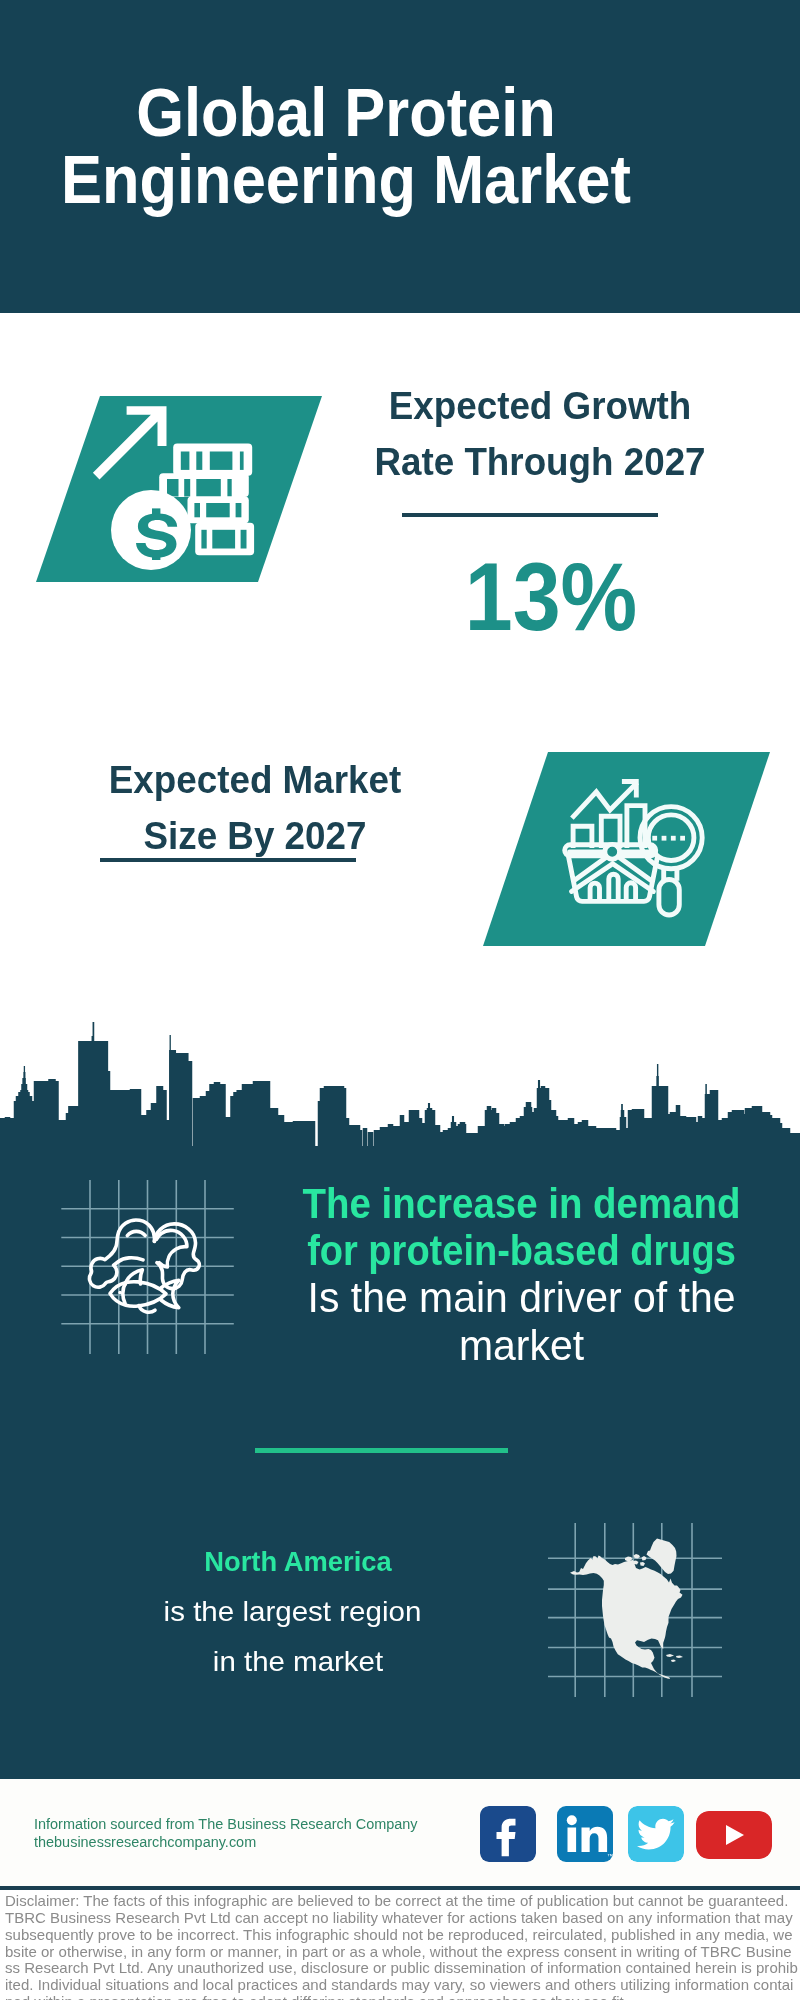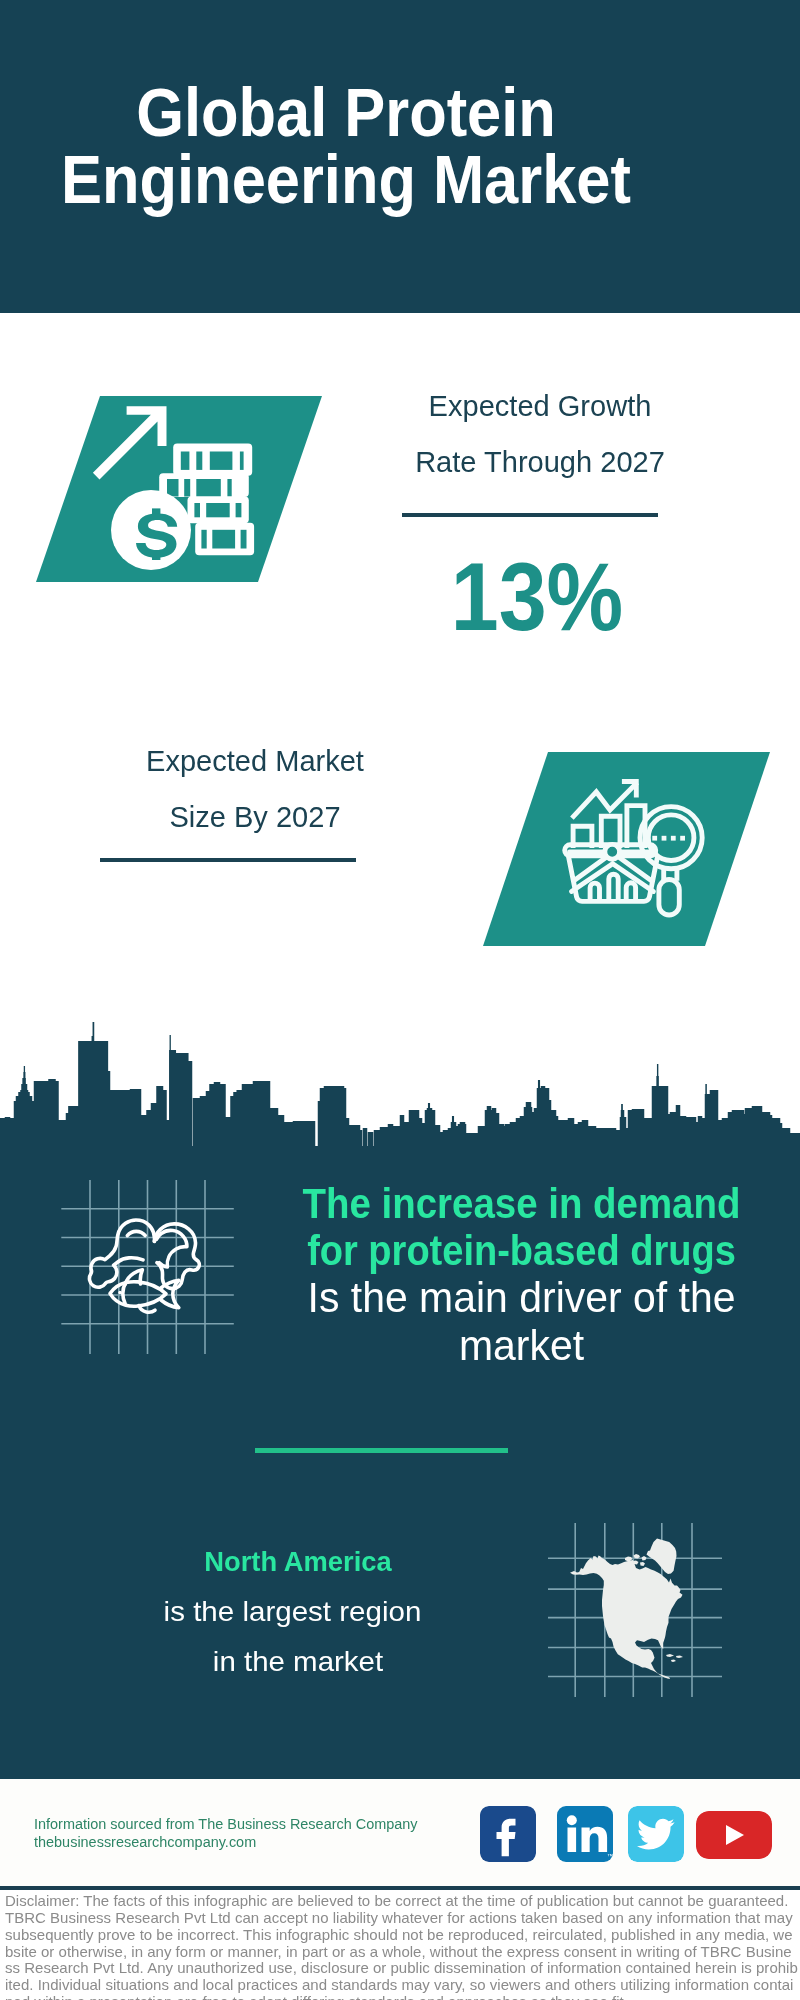--- a/index.html
+++ b/index.html
@@ -14,21 +14,21 @@
   .header-title > div{transform:scaleX(0.903);}
 
   
   .para{position:absolute;background:#1d9088;}
   .para1{left:36px;top:396px;width:286px;height:186px;
          clip-path:polygon(64px 0,286px 0,222px 186px,0 186px);}
   .para2{left:483px;top:752px;width:287px;height:194px;
          clip-path:polygon(65px 0,287px 0,222px 194px,0 194px);}
 
   
-  .stat-head{position:absolute;color:#1b4252;font-size:30px;font-weight:normal;line-height:56px;text-align:center;}
+  .stat-head{position:absolute;color:#1b4252;font-size:38px;font-weight:bold;line-height:56px;text-align:center;}
   .stat-head > div{transform:scaleX(0.968);}
   .stat-rule{position:absolute;height:4px;background:#1b4252;}
   .stat-val{position:absolute;color:#1d9088;font-weight:bold;text-align:center;line-height:1;}
   .darkband{position:absolute;left:0;top:1158px;width:800px;height:621px;background:#164254;}
   .blk{position:absolute;text-align:center;font-size:33px;line-height:44px;color:#ffffff;}
   .blk .hl{color:#29e6a0;font-weight:bold;}
   .blk > div{transform:scaleX(0.95);}
   .mid-rule{position:absolute;height:5px;background:#22c08a;}
 
   
@@ -103,21 +103,21 @@
                  c-0.5 -8.5 -8.0 -13.1 -19.0 -13.1 z"></path>
       </g>
     </svg>
   </div>
 
   <div class="stat-head" style="left:330px;top:378px;width:420px;">
     <div>Expected Growth</div>
     <div>Rate Through 2027</div>
   </div>
   <div class="stat-rule" style="left:402px;top:513px;width:256px;"></div>
-  <div class="stat-val" style="left:327px;top:563px;width:420px;font-size:96px;">
+  <div class="stat-val" style="left:341px;top:563px;width:420px;font-size:96px;">
     <div style="transform:scaleX(0.897);margin-top:-14px;">13%</div>
   </div>
 
   <div class="para para2">
     <svg width="287" height="194" viewBox="0 0 287 194">
       <g fill="none" stroke="#f2fbfa" stroke-width="4.9" stroke-linecap="butt" stroke-linejoin="miter">
         <polyline points="88.9,66.1 113.3,39.9 127,58 154.2,30.5"></polyline>
         <polyline points="138.9,29.5 153.3,29.5 153.3,45.5"></polyline>
         <polyline points="90.1,96 90.1,74.3 108.9,74.3 108.9,96"></polyline>
         <polyline points="118.3,96 118.3,64.3 137,64.3 137,96"></polyline>
@@ -142,21 +142,21 @@
       </g>
       <g fill="#f2fbfa">
         <rect x="169.3" y="83.8" width="4.8" height="4.8"></rect>
         <rect x="178.6" y="83.8" width="4.8" height="4.8"></rect>
         <rect x="187.9" y="83.8" width="4.8" height="4.8"></rect>
         <rect x="197.2" y="83.8" width="4.8" height="4.8"></rect>
       </g>
     </svg>
   </div>
 
-  <div class="stat-head" style="left:45px;top:733px;width:420px;">
+  <div class="stat-head" style="left:45px;top:752px;width:420px;">
     <div>Expected Market</div>
     <div>Size By 2027</div>
   </div>
   <div class="stat-rule" style="left:100px;top:858px;width:256px;"></div>
 
   <svg width="800" height="142" viewBox="0 0 800 142" preserveAspectRatio="none" style="position:absolute;left:0;top:1018px;display:block;">
     <path fill="#164254" d="M0 142V128h800V142zM-0.25 142V100h14.5V142zM4.75 142V99h5.5V142zM13.75 142V83h20.5V142zM15.75 142V78h16.5V142zM18.25 142V74h11.5V142zM20.25 142V72h8.0V142zM21.25 142V66h6.0V142zM22.35 142V60h3.5V142zM23.35 66V54h2.1V66zM23.75 60V48h1.3V60zM33.75 142V63h25.0V142zM48.25 142V61h7.5V142zM58.25 142V102h8.5V142zM65.75 142V95h13.0V142zM68.15 142V88h10.5V142zM78.15 142V23h30.0V142zM91.55 27V18h2.7V27zM92.55 24V4h1.7V24zM107.75 142V53h2.5V142zM109.75 142V72h20.5V142zM129.75 142V71h11.5V142zM140.75 142V97h15.5V142zM146.25 142V92h9.5V142zM150.75 142V85h6.1V142zM156.25 142V68h7.0V142zM162.75 142V72h4.0V142zM166.55 142V102h2.5V142zM169.05 142V32h7.0V142zM169.55 34V17h1.3V34zM170.75 142V38h12.5V142zM176.05 142V35h12.5V142zM187.75 142V43h4.5V142zM192.75 142V80h7.0V142zM199.75 142V78h6.5V142zM205.75 142V73h4.0V142zM209.25 142V66h4.5V142zM213.75 142V64h6.5V142zM219.75 142V66h6.0V142zM225.75 142V99h4.5V142zM230.25 142V78h3.5V142zM233.25 142V74h3.5V142zM236.45 142V72h5.5V142zM241.75 142V66h11.5V142zM252.75 142V63h17.5V142zM264.75 142V90h13.5V142zM275.75 142V97h8.5V142zM279.75 142V104h10.5V142zM287.75 142V104h14.5V142zM292.75 142V103h22.5V142zM317.75 142V83h28.5V142zM319.75 142V70h26.5V142zM323.75 142V68h20.5V142zM344.75 142V100h4.5V142zM348.75 142V107h6.5V142zM351.75 142V109h7.5V142zM354.75 142V107h5.5V142zM357.75 142V112h4.5V142zM362.75 142V110h4.5V142zM367.75 142V114h5.5V142zM373.75 142V112h6.5V142zM379.75 142V109h14.5V142zM387.75 142V106h5.5V142zM391.75 142V108h8.5V142zM399.75 142V97h4.5V142zM402.75 142V104h8.5V142zM408.75 142V92h10.5V142zM415.75 142V100h6.5V142zM419.75 142V105h6.5V142zM424.75 142V92h10.5V142zM426.75 142V90h5.5V142zM427.95 92V85h2.1V92zM431.75 142V107h8.5V142zM436.75 142V114h6.5V142zM442.75 142V112h8.5V142zM447.75 142V110h10.5V142zM450.75 142V104h5.5V142zM451.95 106V98h2.1V106zM454.75 142V108h10.5V142zM457.75 142V106h8.5V142zM459.75 142V104h5.5V142zM464.75 142V115h14.5V142zM477.75 142V108h10.5V142zM484.75 142V92h8.5V142zM486.75 142V88h4.5V142zM489.75 142V95h9.5V142zM491.75 142V90h4.5V142zM495.75 142V106h8.5V142zM499.75 142V108h10.5V142zM504.75 142V106h6.5V142zM509.75 142V104h8.5V142zM515.75 142V100h10.5V142zM519.75 142V98h12.5V142zM523.75 142V89h8.5V142zM525.75 142V84h5.5V142zM529.75 142V94h10.5V142zM533.75 142V90h10.5V142zM536.75 142V70h12.5V142zM537.95 72V62h2.1V72zM540.75 142V68h4.5V142zM544.75 142V82h6.5V142zM547.75 142V92h8.5V142zM551.75 142V98h6.5V142zM557.75 142V102h10.5V142zM564.75 142V104h8.5V142zM567.75 142V100h6.5V142zM571.75 142V106h8.5V142zM577.75 142V104h8.5V142zM581.75 142V102h6.5V142zM585.75 142V108h10.5V142zM591.75 142V110h12.5V142zM595.75 142V112h10.5V142zM603.75 142V110h12.5V142zM609.75 142V114h14.5V142zM615.75 142V112h8.5V142zM619.75 142V99h6.5V142zM620.75 142V92h3.5V142zM621.15 94V86h1.7V94zM623.75 142V110h8.5V142zM627.75 142V92h10.5V142zM631.75 142V91h12.5V142zM635.75 142V94h8.5V142zM639.75 142V102h10.5V142zM643.75 142V100h14.5V142zM651.75 142V68h16.5V142zM656.35 70V58h2.5V70zM656.95 60V46h1.4V60zM667.75 142V96h4.5V142zM669.75 142V94h8.5V142zM675.75 142V87h4.5V142zM677.75 142V98h8.5V142zM682.75 142V100h6.5V142zM685.75 142V99h10.5V142zM689.75 142V107h8.5V142zM693.75 142V104h6.5V142zM697.75 142V98h4.5V142zM699.75 142V100h6.5V142zM704.75 142V76h10.5V142zM705.35 78V66h1.5V78zM709.75 142V72h8.5V142zM715.75 142V102h6.5V142zM718.75 142V104h10.5V142zM721.75 142V100h8.5V142zM727.75 142V94h10.5V142zM731.75 142V92h12.5V142zM735.75 142V98h8.5V142zM741.75 142V96h10.5V142zM744.75 142V90h8.5V142zM747.75 142V92h12.5V142zM751.75 142V88h10.5V142zM757.75 142V94h12.5V142zM761.75 142V97h10.5V142zM765.75 142V100h14.5V142zM771.75 142V105h10.5V142zM777.75 142V110h12.5V142zM783.75 142V115h16.5V142zM789.75 142V119h12.5V142z"></path>
   </svg>
   <div class="darkband"></div>
 

